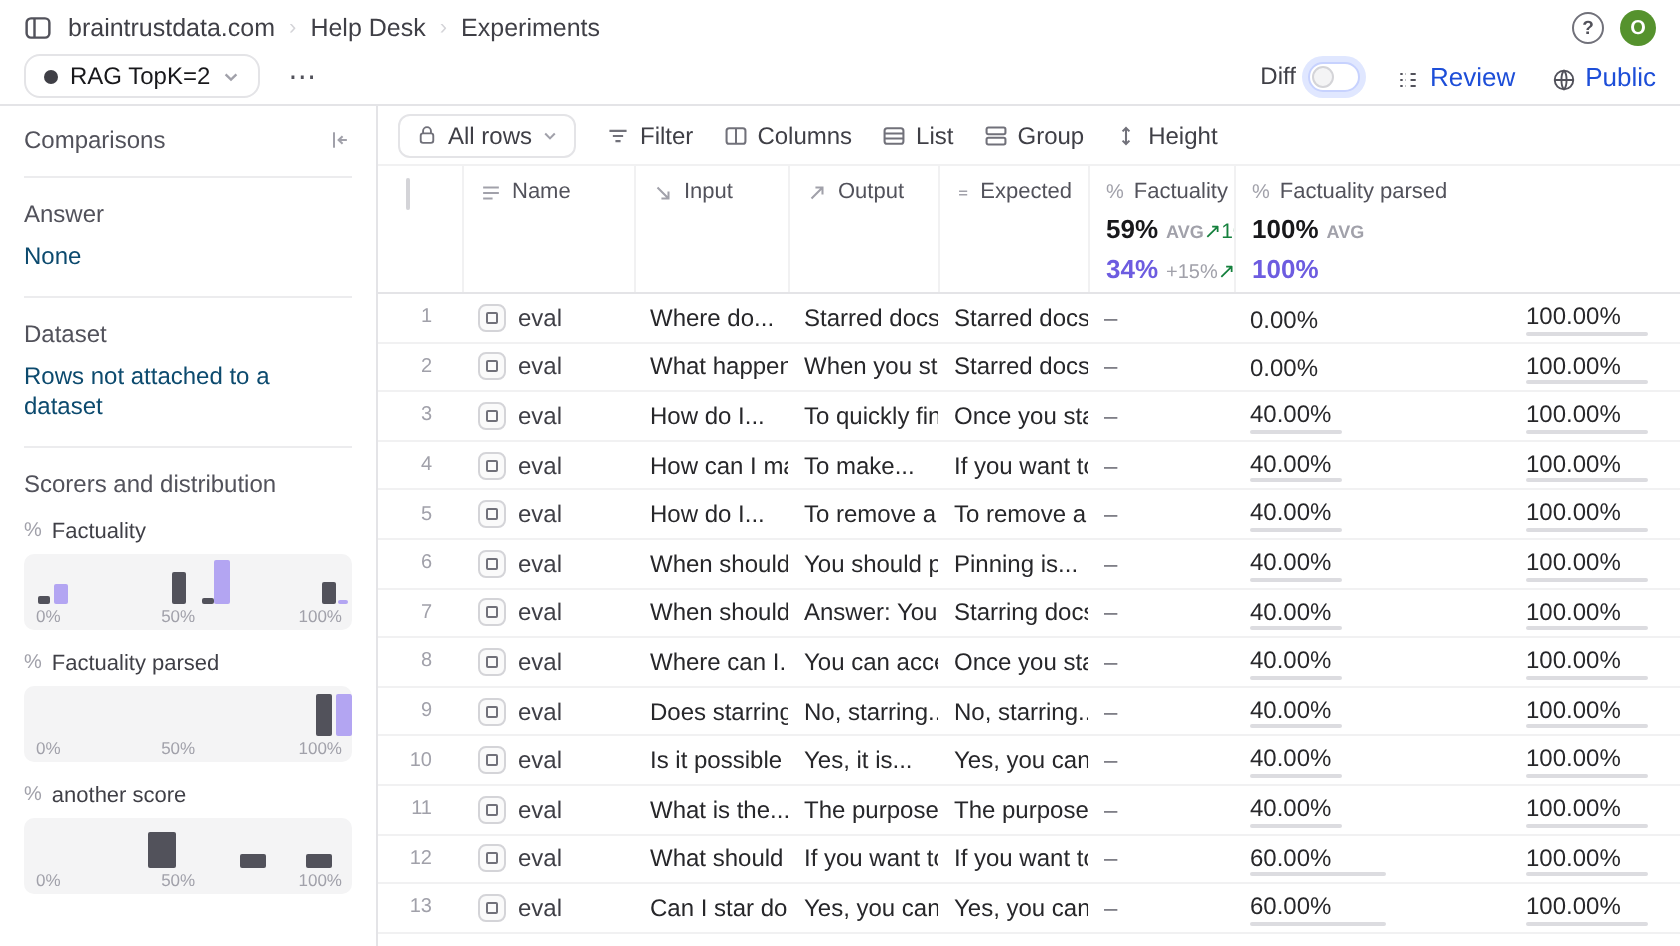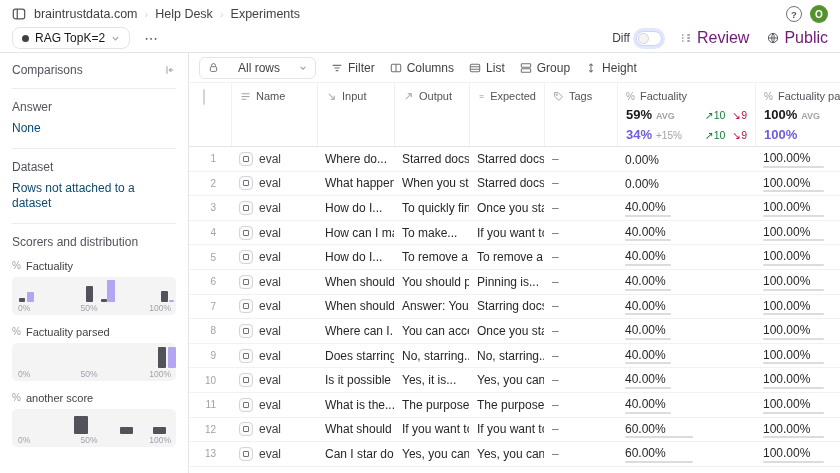--- a/index.html
+++ b/index.html
@@ -17,21 +17,21 @@
   .help-circle{width:16px;height:16px;border:1.3px solid #71717a;border-radius:50%;display:flex;align-items:center;justify-content:center;font-size:9.5px;color:#52525b;font-weight:700}
   .avatar{width:18px;height:18px;border-radius:50%;background:#55922d;color:#fff;display:flex;align-items:center;justify-content:center;font-size:10px;font-weight:700}
   .tb-row2{height:28px;display:flex;align-items:center;justify-content:space-between;padding:0 12px}
   .exp-pill{display:flex;align-items:center;gap:6px;border:1px solid #e4e4e7;border-radius:8px;padding:3px 9px;font-size:12.5px;color:#18181b;background:#fff}
   .exp-dot{width:7px;height:7px;border-radius:50%;background:#3f3f46}
   .ellipsis-btn{color:#52525b;font-size:14px;letter-spacing:1px;padding:0 6px}
   .tb2-right{display:flex;align-items:center;gap:18px}
   .diff-wrap{display:flex;align-items:center;gap:6px;color:#3f3f46}
   .toggle{width:26px;height:15px;border-radius:999px;background:#fff;border:1px solid #c7d2fe;box-shadow:0 0 0 3px #e0e7ff;position:relative}
   .toggle-knob{position:absolute;left:1px;top:1px;width:11px;height:11px;border-radius:50%;background:#f4f4f5;border:1px solid #d4d4d8}
-  .txt-btn{display:flex;align-items:center;gap:5px;color:#701a75;font-size:16px}
+  .txt-btn{display:flex;align-items:flex-end;gap:5px;color:#1d4ed8;font-size:13px}
 
   
   .body-wrap{display:flex;height:420px}
   .sidebar{width:189px;border-right:1px solid #e4e4e7;padding:10px 12px;overflow:hidden;flex:none}
   .main{flex:1;min-width:0}
 
   
   .side-row{display:flex;align-items:center;justify-content:space-between}
   .side-label{color:#52525b;font-size:12px}
   .side-value{color:#0c4a6e;font-size:12px;margin-top:7px;line-height:1.3}
@@ -42,21 +42,21 @@
   .scorer{margin-top:11px}
   .scorer-title{display:flex;align-items:center;gap:5px;font-size:11px;color:#3f3f46}
   .pct-ic{color:#a1a1aa;font-size:10px}
   .hist{position:relative;margin-top:5px;height:38px;background:#f4f4f5;border-radius:5px;overflow:hidden}
   .hbar{position:absolute;bottom:13px;border-radius:1px}
   .axis{position:absolute;bottom:2px;font-size:8.5px;color:#a1a1aa}
   .axis.a0{left:6px}.axis.a50{left:47%;transform:translateX(-50%)}.axis.a100{right:5px}
 
   
   .toolbar{height:30px;display:flex;align-items:center;gap:15px;padding:0 10px;border-bottom:1px solid #f1f1f2}
-  .rows-pill{display:flex;align-items:center;gap:19px;border:1px solid #e4e4e7;border-radius:6px;padding:3px 8px;color:#3f3f46;font-size:12px;background:#fff}
+  .rows-pill{display:flex;align-items:center;gap:5px;border:1px solid #e4e4e7;border-radius:6px;padding:3px 8px;color:#3f3f46;font-size:12px;background:#fff}
   .tool-btn{display:flex;align-items:center;gap:5px;color:#3f3f46;font-size:12px}
 
   
   .grid-cols{display:grid;grid-template-columns:42px 86px 77px 75px 75px 73px 138px 1fr}
   .thead{height:64px;border-bottom:1px solid #e4e4e7}
   .th{padding:7px 8px 0;border-left:1px solid #f1f1f2;overflow:hidden;white-space:nowrap}
   .th:first-child{border-left:none;padding-left:14px}
   .th-label{display:flex;align-items:center;gap:5px;font-size:11px;color:#52525b}
   .cb{width:14px;height:14px;border:1px solid #d4d4d8;border-radius:4px;background:#f4f4f5}
   .sum-line{display:flex;align-items:baseline;justify-content:space-between;margin-top:5px}
@@ -284,29 +284,20 @@
       <div class="th">
         <div class="th-label">
           <svg width="11" height="11" viewBox="0 0 14 14" stroke="#a1a1aa" stroke-width="1.4" fill="none">
               <path d="M3 5.2h8M3 8.8h8"></path>
             </svg>
           <span>Expected</span>
         </div>
       </div>
       <div class="th">
         <div class="th-label">
-          <svg width="11" height="11" viewBox="0 0 14 14" stroke="#a1a1aa" stroke-width="1.2" fill="none">
-              <path d="M2 2h4.6L12 7.4 7.4 12 2 6.6z"></path>
-              <circle cx="4.8" cy="4.8" r="0.9"></circle>
-            </svg>
-          <span>Tags</span>
-        </div>
-      </div>
-      <div class="th">
-        <div class="th-label">
             <span class="pct-ic">%</span>
             <span>Factuality</span>
           </div>
         <div class="sum-line">
           <span><span class="sum-main">59%</span><span class="sum-sub">AVG</span></span>
           <span class="arrows"><span class="arr-up" style="color: rgb(21, 128, 61);">↗10</span><span class="arr-down" style="color: rgb(190, 18, 60);">↘9</span></span>
         </div>
         <div class="sum-line">
           <span><span class="sum-main purple" style="color: rgb(109, 92, 224);">34%</span><span class="sum-delta">+15%</span></span>
           <span class="arrows"><span class="arr-up" style="color: rgb(21, 128, 61);">↗10</span><span class="arr-down" style="color: rgb(190, 18, 60);">↘9</span></span>

